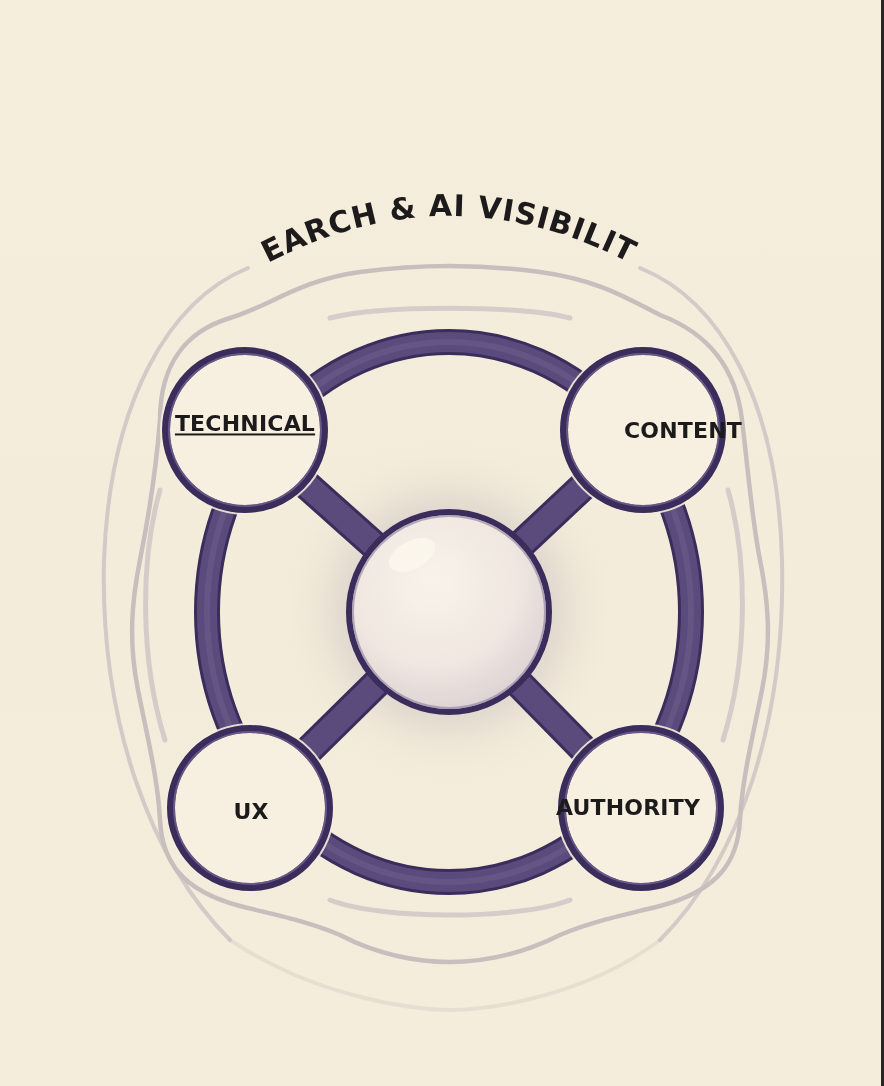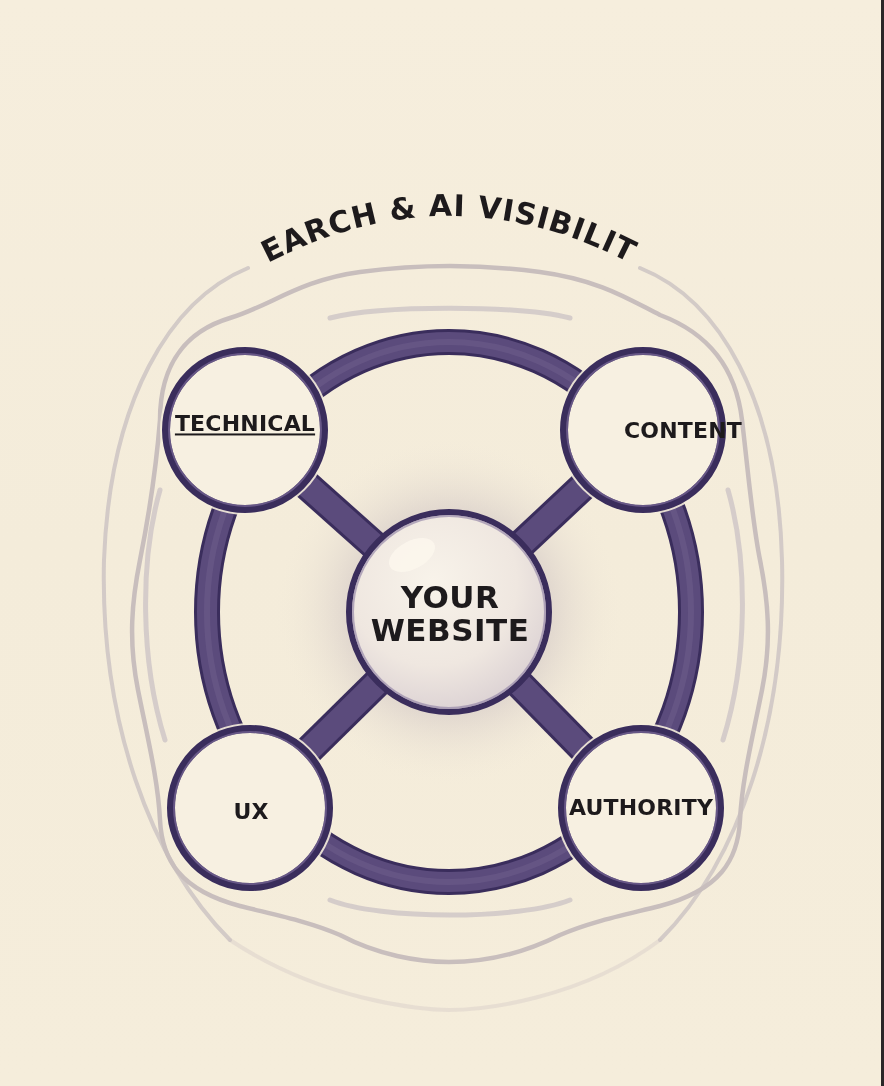--- a/index.html
+++ b/index.html
@@ -157,21 +157,17 @@
     <g class="arc-title">
       <text text-anchor="middle">
         <textPath href="#titleArc" startOffset="50%" id="titleTextPath">SEARCH &amp; AI VISIBILITY</textPath>
       </text>
     </g>
   </svg>
 
   <div class="node-label small" style="left:245px; top:424px;text-decoration:underline;">TECHNICAL</div>
   <div class="node-label small" style="left:643px; top:431px;margin-left:40px;">CONTENT</div>
   <div class="node-label small" style="left:251px; top:812px;">UX</div>
-  <div class="node-label small" style="left:641px; top:808px;">AUTHORITY</div>
+  <div class="node-label small" style="left:628px; top:808px;">AUTHORITY</div>
 
-  <div class="node-label center" style="left:450px; top:614px;">
-    <div>YOUR</div>
-    <div>WEBSITE</div>
-  </div>
 
   <div class="edge-strip"></div>
 </div>
 
 </body></html>

